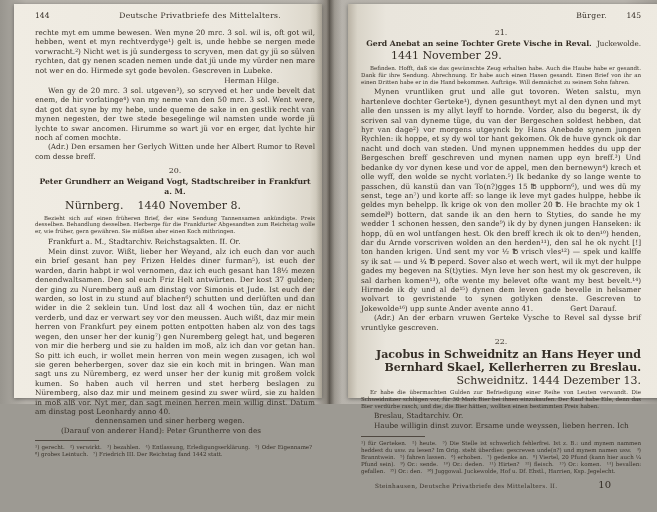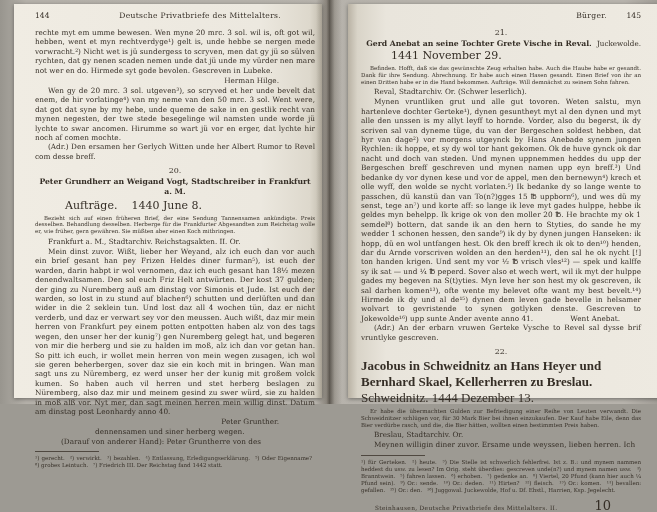--- a/index.html
+++ b/index.html
@@ -30,32 +30,32 @@
   .indent{text-indent:13px;}
   .sig{text-align:right;padding-right:36px;font-size:7.3px;margin:1px 0 1px;}
   .inline-sig{display:inline-block;margin-left:22px;}
   .secnum{text-align:center;font-weight:normal;font-size:8px;margin:5px 0 2px;}
   .lettertitle{text-align:center;font-weight:bold;font-size:7.7px;line-height:1.32;margin:0 0 1px;}
   .titlerow{display:flex;align-items:center;font-size:7.7px;margin:0 0 1px;}
   .titlerow .t{flex:1;text-align:center;font-weight:bold;}
   .titlerow .pl{font-size:7.2px;}
   .dateline{font-size:11px;margin:0 0 3px 30px;}
   .dateline .d{margin-left:14px;}
-  .centerline{text-align:left;font-size:13px;margin:0 0 2px;font-family:Liberation Serif, serif;}
+  .centerline{text-align:right;font-size:11px;margin:0 0 2px;}
   .small{font-size:5.5px;line-height:1.24;text-align:justify;margin:0 0 2px;}
   .small.indent{text-indent:9px;}
   .source{font-size:7.2px;margin:0 0 1px;text-indent:13px;}
   .addr2{margin-left:26px;}
   .addr3{margin-left:60px;}
   .fnrule{border:0;border-top:1px solid #4f4840;width:64px;margin:5px 0 3px;}
   .footnotes{font-size:5.5px;line-height:1.28;text-align:justify;}
   .footnotes span{margin-right:3px;}
   .imprint-row{display:flex;align-items:baseline;margin-top:4px;font-size:5.8px;}
   .imprint{margin-left:14px;letter-spacing:.35px;}
-  .sheet{margin-left:auto;margin-right:30px;font-size:13px;}
+  .sheet{margin-left:auto;margin-right:30px;font-size:10px;}
   .bold{font-weight:bold;}
 </style>
 </head>
 <body>
 
 <div class="book">
 
   <div class="page left">
     <div class="header">
       <span class="num">144</span>
@@ -64,26 +64,25 @@
     </div>
 
     <p class="bodytext">rechte myt em umme bewesen. Wen myne 20 mrc. 3 sol. wil is, oft got wil, hebben, went et myn rechtverdyge¹) gelt is, unde hebbe se nergen mede vorwracht.²) Nicht wet is jü sundergess to scryven, men dat gy jü so sülven rychten, dat gy nenen scaden nemen unde dat jü unde my vürder nen mare not wer en do. Hirmede syt gode bevolen. Gescreven in Lubeke.</p>
     <p class="sig">Herman Hilge.</p>
     <p class="bodytext indent">Wen gy de 20 mrc. 3 sol. utgeven³), so scryved et her unde bevelt dat enem, de hir vorlatinge⁴) van my neme van den 50 mrc. 3 sol. Went were, dat got dat syne by my hebe, unde queme de sake in en gestlik recht van mynen negesten, der twe stede besegelinge wil namsten unde worde jü lychte to swar ancomen. Hirumme so wart jü vor en erger, dat lychte hir noch af comen mochte.</p>
     <p class="bodytext indent">(Adr.) Den ersamen her Gerlych Witten unde her Albert Rumor to Revel com desse breff.</p>
 
     <p class="secnum">20.</p>
     <p class="lettertitle">Peter Grundherr an Weigand Vogt, Stadtschreiber in Frankfurt a. M.</p>
     <p class="dateline">
-      <span>Aufträge.</span><span class="d">1440 June 8.</span>
+      <span>Nürnberg.</span><span class="d">1440 November 8.</span>
     </p>
     <p class="small indent">Bezieht sich auf einen früheren Brief, der eine Sendung Tannensamen ankündigte. Preis desselben. Behandlung desselben. Herberge für die Frankfurter Abgesandten zum Reichstag wolle er, wie früher, gern gewähren. Sie müßten aber einen Koch mitbringen.</p>
     <p class="source">Frankfurt a. M., Stadtarchiv.  Reichstagsakten.  II.  Or.</p>
     <p class="bodytext indent">Mein dinst zuvor. Wißt, lieber her Weyand, alz ich euch dan vor auch ein brief gesant han pey Frizen Heldes diner furman⁵), ist euch der warden, darin habpt ir wol vernomen, daz ich euch gesant han 18½ mezen denendwaltsamen. Den sol euch Friz Helt antwürten. Der kost 37 gulden; der ging zu Nuremberg auß am dinstag vor Simonis et Jude. Ist euch der warden, so lost in zu stund auf blachen⁶) schutten und derlüften und dan wider in die 2 seklein tun. Und lost daz all 4 wochen tün, daz er nicht verderb, und daz er verwart sey vor den meussen. Auch wißt, daz mir mein herren von Frankfurt pey einem potten entpotten haben alz von des tags wegen, den unser her der kunig⁷) gen Nuremberg gelegt hat, und begeren von mir die herberg und sie zu halden im moß, alz ich dan vor getan han. So pitt ich euch, ir wollet mein herren von mein wegen zusagen, ich wol sie geren beherbergen, sover daz sie ein koch mit in bringen. Wan man sagt uns zu Nüremberg, ez werd unser her der kunig mit großem volck kumen. So haben auch vil herren und stet herberg beslagen zu Nüremberg, also daz mir und meinem gesind zu swer würd, sie zu halden in moß alß vor. Nyt mer, dan sagt meinen herren mein willig dinst. Datum am dinstag post Leonhardy anno 40.</p>
-    <p class="sig">Peter Grunther.</p>
     <p class="bodytext addr3">dennensamen und siner herberg wegen.</p>
     <p class="bodytext addr2">(Darauf von anderer Hand): Peter Gruntherre von des</p>
 
     <hr class="fnrule">
     <p class="footnotes">
       <span>¹) gerecht.</span>
       <span>²) verwirkt.</span>
       <span>³) bezahlen.</span>
       <span>⁴) Entlassung, Erledigungserklärung.</span>
       <span>⁵) Oder Eigenname?</span>
@@ -103,36 +102,35 @@
 
     <p class="secnum">21.</p>
     <p class="titlerow">
       <span class="t">Gerd Anebat an seine Tochter Grete Vische in Reval.</span>
       <span class="pl">Juckewolde.</span>
     </p>
     <p class="dateline">
       <span>1441 November 29.</span>
     </p>
     <p class="small indent">Befinden. Hofft, daß sie das gewünschte Zeug erhalten habe. Auch die Haube habe er gesandt. Dank für ihre Sendung. Abrechnung. Er habe auch einen Hasen gesandt. Einen Brief von ihr an einen Dritten habe er in die Hand bekommen. Aufträge. Will demnächst zu seinem Sohn fahren.</p>
-    <p class="source">Reval, Stadtarchiv.  Or.  (Schwer leserlich).</p>
     <p class="bodytext indent">
       <span>Mynen vruntliken grut und alle gut tovoren. Weten salstu, myn hartenleve dochter Gerteke¹), dynen gesuntheyt myt al den dynen und myt alle den unssen is my allyt leyff to hornde. Vorder, also du begerst, ik dy scriven sal van dyneme tüge, du van der Bergeschen soldest hebben, dat hyr van dage²) vor morgens utgeynck by Hans Anebade synem jungen Rychlen: ik hoppe, et sy dy wol tor hant gekomen. Ok de huve gynck ok dar nacht und doch van steden. Und mynen uppnemmen heddes du upp der Bergeschen breff geschreven und mynen namen upp eyn breff.³) Und bedanke dy vor dynen kese und vor de appel, men den bernewyn⁴) krech et olle wyff, den wolde se nycht vorlaten.⁵) Ik bedanke dy so lange wente to passchen, dü kanstü dan van To(n?)gges 15 ℔ uppborn⁶), und wes dü my senst, tege an⁷) und korte aff: so lange ik leve myt gades hulppe, hebbe ik geldes myn behelpp. Ik krige ok von den moller 20 ℔. He brachte my ok 1 semdel⁸) bottern, dat sande ik an den hern to Styties, do sande he my wedder 1 schonen hessen, den sande⁹) ik dy by dynen jungen Hanseken: ik hopp, dü en wol untfangen hest. Ok den breff krech ik ok to den¹⁰) henden, dar du Arnde vorscriven wolden an den herden¹¹), den sal he ok nycht [!] ton handen krigen. Und sent my vor ½ ℔ vrisch vles¹²) — spek und kalffe sy ik sat — und ¼ ℔ peperd. Sover also et wech wert, wil ik myt der hulppe gades my begeven na S(t)yties. Myn leve her son hest my ok gescreven, ik sal darhen komen¹³), ofte wente my belevet ofte want my best bevelt.¹⁴) Hirmede ik dy und al de¹⁵) dynen dem leven gade bevelle in helsamer wolvart to gevristende to synen gotlyken denste. Gescreven to Jokewolde¹⁶) upp sunte Ander avente anno 41.</span>
-      <span class="inline-sig">Went Anebat.</span>
+      <span class="inline-sig">Gert Darauf.</span>
     </p>
     <p class="bodytext indent">(Adr.) An der erbarn vruwen Gerteke Vysche to Revel sal dysse brif vruntlyke gescreven.</p>
 
     <p class="secnum">22.</p>
     <p class="centerline">
       <span class="bold">Jacobus in Schweidnitz an Hans Heyer und Bernhard Skael, Kellerherren zu Breslau.</span>
       <span>Schweidnitz.</span>
       <span>1444 Dezember 13.</span>
     </p>
     <p class="small indent">Er habe die übermachten Gulden zur Befriedigung einer Reihe von Leuten verwandt. Die Schweidnitzer schlügen vor, für 30 Mark Bier bei ihnen einzukaufen. Der Kauf habe Eile, denn das Bier verdürbe rasch, und die, die Bier hätten, wollten einen bestimmten Preis haben.</p>
     <p class="source">Breslau, Stadtarchiv.  Or.</p>
-    <p class="bodytext indent">Meynen willigin diner zuvor.  Ersame unde weyssen, lieben herren.  Ich</p>
+    <p class="bodytext indent">Haube willigin dinst zuvor.  Ersame unde weyssen, lieben herren.  Ich</p>
 
     <hr class="fnrule">
     <p class="footnotes">
       <span>¹) für Gerteken.</span>
       <span>²) heute.</span>
       <span>³) Die Stelle ist schwerlich fehlerfrei. Ist z. B.: und mynem nammen heddest du usw. zu lesen? Im Orig. steht überdies: gescreven unde(n?) und mynem namen usw.</span>
       <span>⁴) Branntwein.</span>
       <span>⁵) fahren lassen.</span>
       <span>⁶) erhoben.</span>
       <span>⁷) gedenke an.</span>

